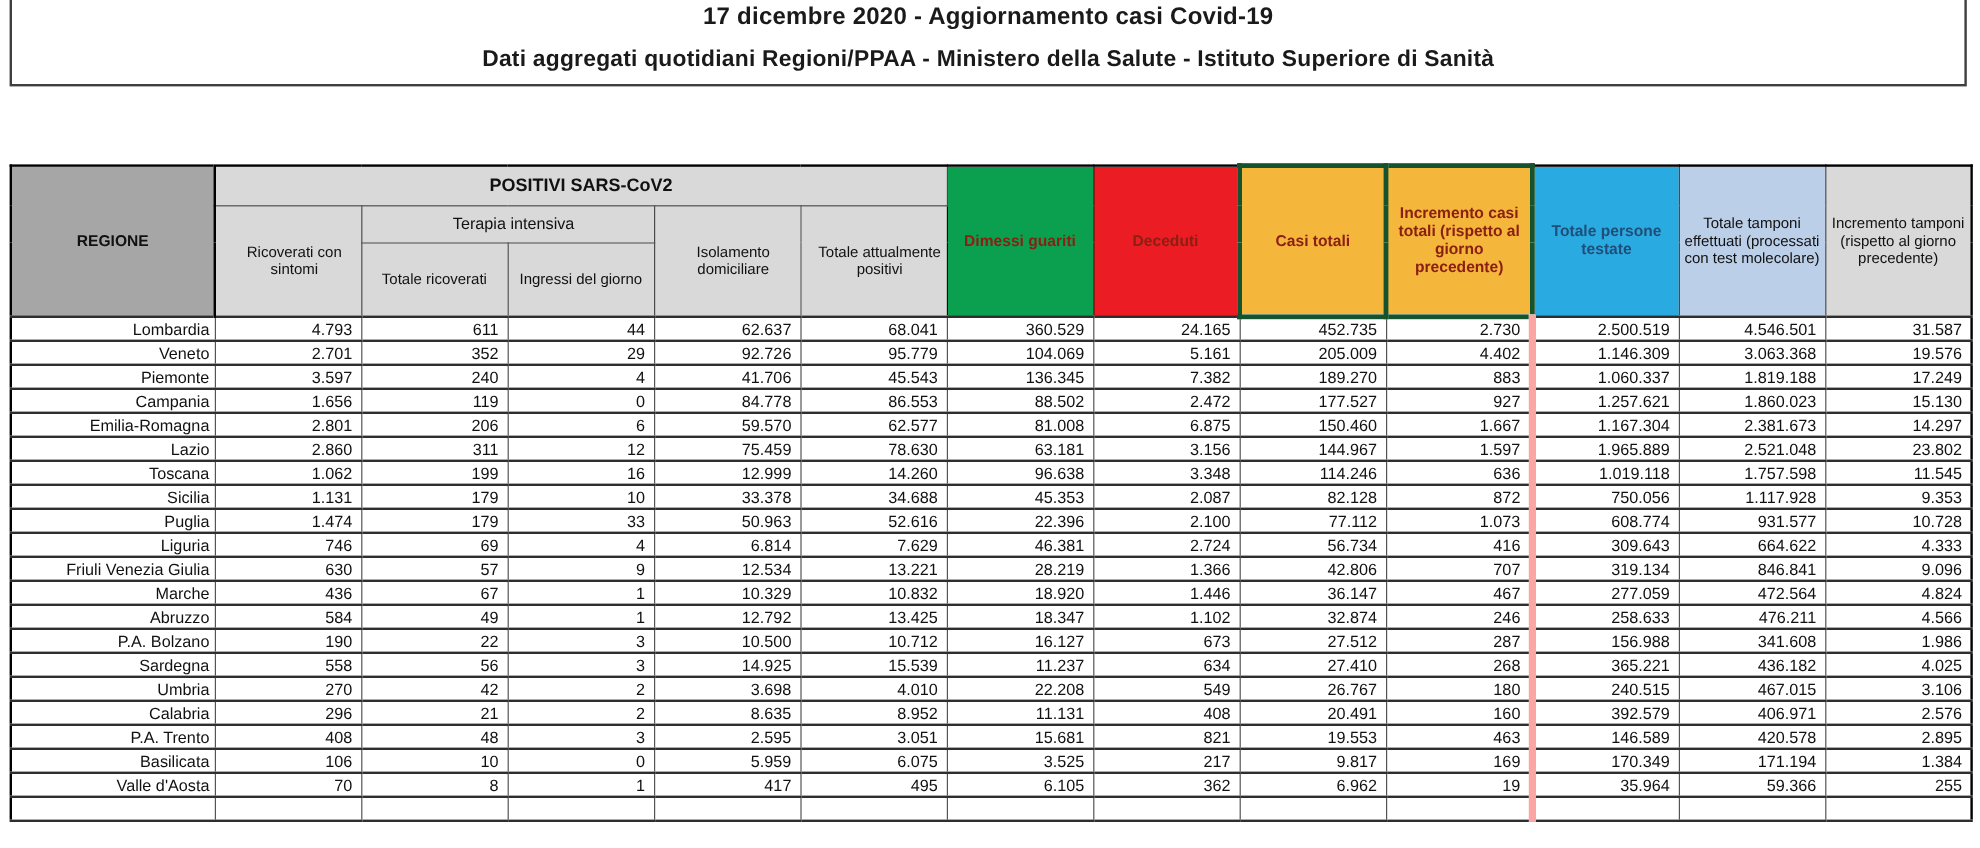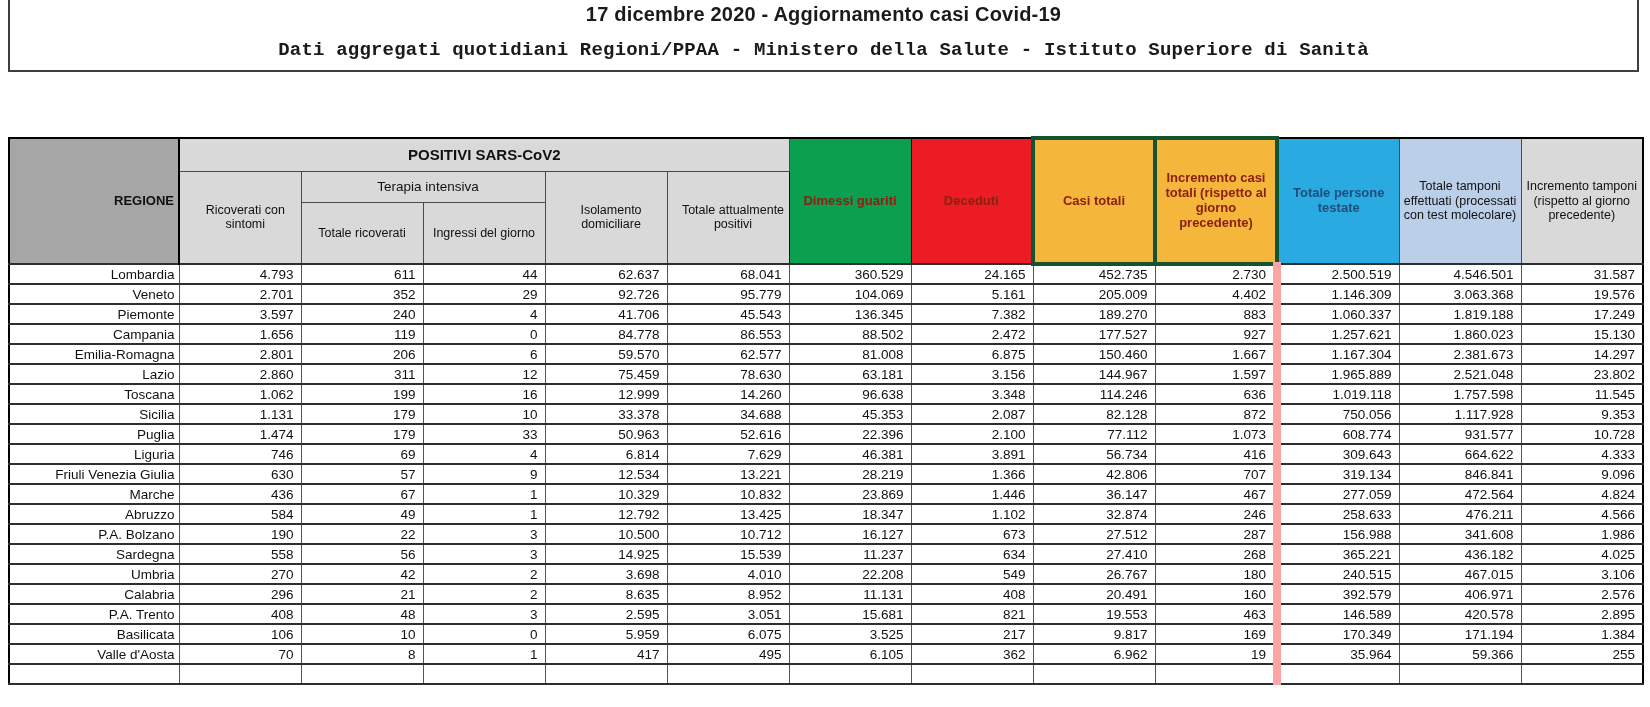--- a/index.html
+++ b/index.html
@@ -38,21 +38,20 @@
     font-weight: 700;
     color: #1a1a1a;
     margin-bottom: 13px;
     letter-spacing: 0.2px;
   }
   .title-line2 {
     font-size: 19px;
     font-weight: 700;
     color: #1a1a1a;
     letter-spacing: 0.2px;
-    font-family: Liberation Mono, monospace;
   }
   table.covid {
     position: absolute;
     left: 8px;
     top: 136px;
     width: 1634px;
     border-collapse: collapse;
     table-layout: fixed;
     border: 2px solid #000;
     font-size: 13px;
@@ -73,21 +72,20 @@
     line-height: 1.15;
   }
   thead tr.r1 th { height: 33px; }
   thead tr.r2 th { height: 31px; padding-left: 14px; }
   thead tr.r3 th { height: 62px; }
   th.regione {
     background: var(--midgray);
     font-weight: 700;
     font-size: 13px;
     border-right: 2px solid #000;
-    text-align: right;
   }
   th.group {
     font-weight: 700;
     font-size: 15px;
     border-bottom: 1px solid #4a4a4a;
     margin-left: 33px;
   }
   th.terapia { font-size: 13.5px; }
   th.leaf { font-size: 12.5px; }
   th.c-green  { background: var(--green);  color: var(--maroon); font-weight: 700; font-size: 13px; border: 1px solid #111; margin-top: 21px; }
@@ -108,21 +106,21 @@
   }
   tbody td.region-cell {
     text-align: right;
     padding-left: 5px;
     border-right: 1px solid #555;
   }
   tbody td.num-cell {
     text-align: right;
     padding-right: 7px;
   }
-  tbody td.thick-left { border-left: 8px solid #fca5a5; }
+  tbody td.thick-left { border-left: 6px solid #fca5a5; }
   tbody tr.partial td { height: 20px; }
 </style>
 </head>
 <body>
 
 <div class="page">
 
   <div class="title-box">
     <div class="title-line1">17 dicembre 2020 - Aggiornamento casi Covid-19</div>
     <div class="title-line2">Dati aggregati quotidiani Regioni/PPAA - Ministero della Salute - Istituto Superiore di Sanità</div>
@@ -304,21 +302,21 @@
           <td class="num-cell">10.728</td>
         </tr>
         <tr>
           <td class="region-cell">Liguria</td>
           <td class="num-cell">746</td>
           <td class="num-cell">69</td>
           <td class="num-cell">4</td>
           <td class="num-cell">6.814</td>
           <td class="num-cell">7.629</td>
           <td class="num-cell">46.381</td>
-          <td class="num-cell">3.891</td>
+          <td class="num-cell">2.724</td>
           <td class="num-cell">56.734</td>
           <td class="num-cell">416</td>
           <td class="num-cell thick-left">309.643</td>
           <td class="num-cell">664.622</td>
           <td class="num-cell">4.333</td>
         </tr>
         <tr>
           <td class="region-cell">Friuli Venezia Giulia</td>
           <td class="num-cell">630</td>
           <td class="num-cell">57</td>
@@ -333,21 +331,21 @@
           <td class="num-cell">846.841</td>
           <td class="num-cell">9.096</td>
         </tr>
         <tr>
           <td class="region-cell">Marche</td>
           <td class="num-cell">436</td>
           <td class="num-cell">67</td>
           <td class="num-cell">1</td>
           <td class="num-cell">10.329</td>
           <td class="num-cell">10.832</td>
-          <td class="num-cell">23.869</td>
+          <td class="num-cell">18.920</td>
           <td class="num-cell">1.446</td>
           <td class="num-cell">36.147</td>
           <td class="num-cell">467</td>
           <td class="num-cell thick-left">277.059</td>
           <td class="num-cell">472.564</td>
           <td class="num-cell">4.824</td>
         </tr>
         <tr>
           <td class="region-cell">Abruzzo</td>
           <td class="num-cell">584</td>

